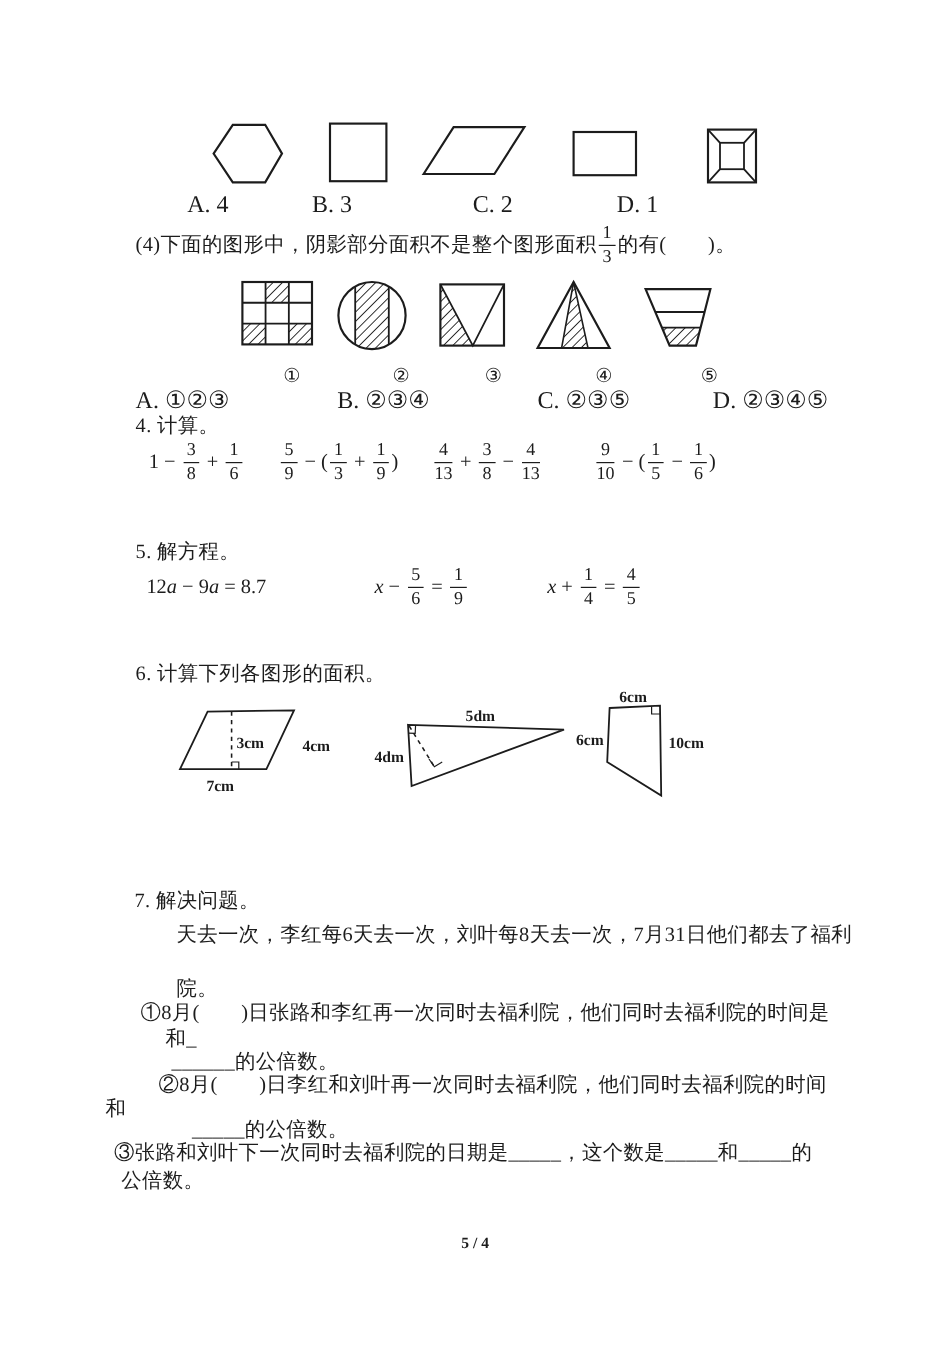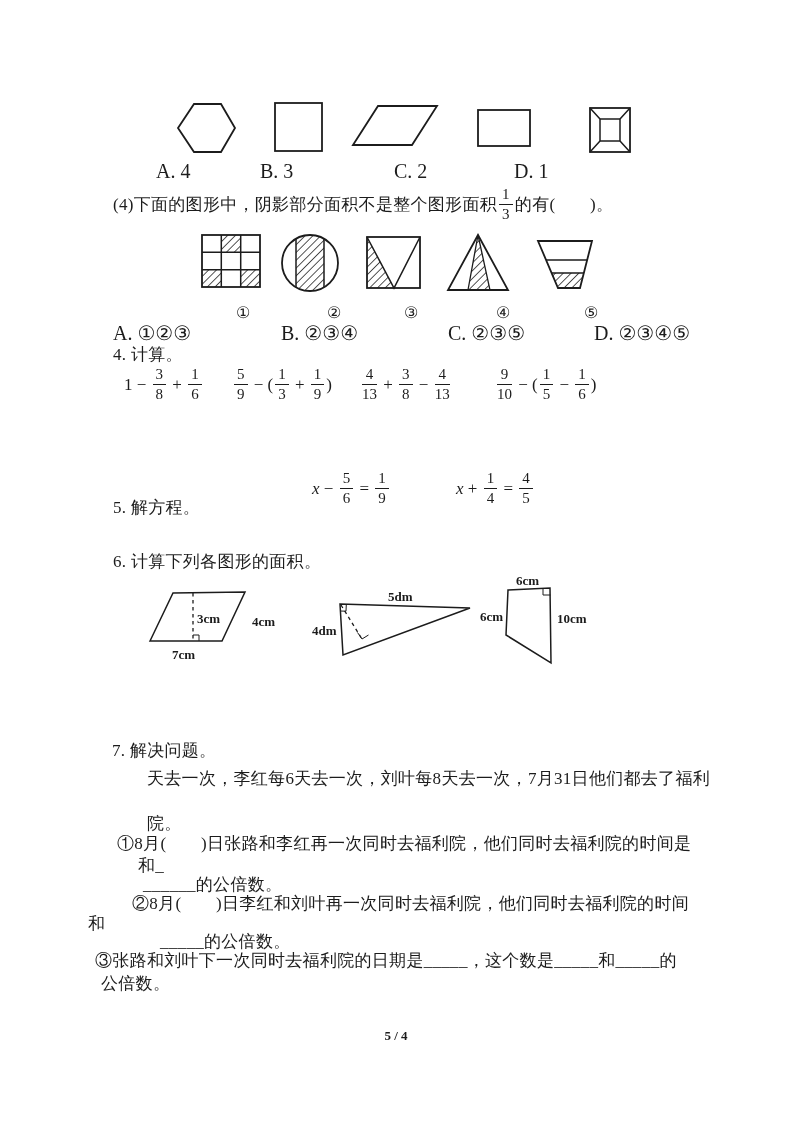--- a/index.html
+++ b/index.html
@@ -107,21 +107,22 @@
   <span class="abs opt" style="left:281px;top:321px;">B. ②③④</span>
   <span class="abs opt" style="left:448px;top:321px;">C. ②③⑤</span>
   <span class="abs opt" style="left:594px;top:321px;">D. ②③④⑤</span>
 
   <span class="abs cn" style="left:113px;top:344px;">4. 计算。</span>
   <span class="abs mexpr" style="left:124px;top:365px;">1 − <span class="frac"><span class="num">3</span><span class="den">8</span></span> + <span class="frac"><span class="num">1</span><span class="den">6</span></span></span>
   <span class="abs mexpr" style="left:232px;top:365px;"><span class="frac"><span class="num">5</span><span class="den">9</span></span> − (<span class="frac"><span class="num">1</span><span class="den">3</span></span> + <span class="frac"><span class="num">1</span><span class="den">9</span></span>)</span>
   <span class="abs mexpr" style="left:360px;top:365px;"><span class="frac"><span class="num">4</span><span class="den">13</span></span> + <span class="frac"><span class="num">3</span><span class="den">8</span></span> − <span class="frac"><span class="num">4</span><span class="den">13</span></span></span>
   <span class="abs mexpr" style="left:495px;top:365px;"><span class="frac"><span class="num">9</span><span class="den">10</span></span> − (<span class="frac"><span class="num">1</span><span class="den">5</span></span> − <span class="frac"><span class="num">1</span><span class="den">6</span></span>)</span>
 
-  <span class="abs cn" style="left:113px;top:449px;margin-top:48px;">5. 解方程。</span>
+  <span class="abs cn" style="left:113px;top:449px;">5. 解方程。</span>
+  <span class="abs mexpr" style="left:122px;top:469px;">12<i>a</i> − 9<i>a</i> = 8.7</span>
   <span class="abs mexpr" style="left:312px;top:469px;"><i>x</i> − <span class="frac"><span class="num">5</span><span class="den">6</span></span> = <span class="frac"><span class="num">1</span><span class="den">9</span></span></span>
   <span class="abs mexpr" style="left:456px;top:469px;"><i>x</i> + <span class="frac"><span class="num">1</span><span class="den">4</span></span> = <span class="frac"><span class="num">4</span><span class="den">5</span></span></span>
 
   <span class="abs cn" style="left:113px;top:551px;">6. 计算下列各图形的面积。</span>
 
   <svg style="left:130px;top:573px;" width="530" height="115" viewBox="0 0 530 115">
     <g>
       <polygon class="ln2" points="20,68 43,20 115,19 92,68"></polygon>
       <path class="dash" d="M63,20 V68"></path>
       <path class="ln2" style="stroke-width:1" d="M63,62 H69 V68"></path>

